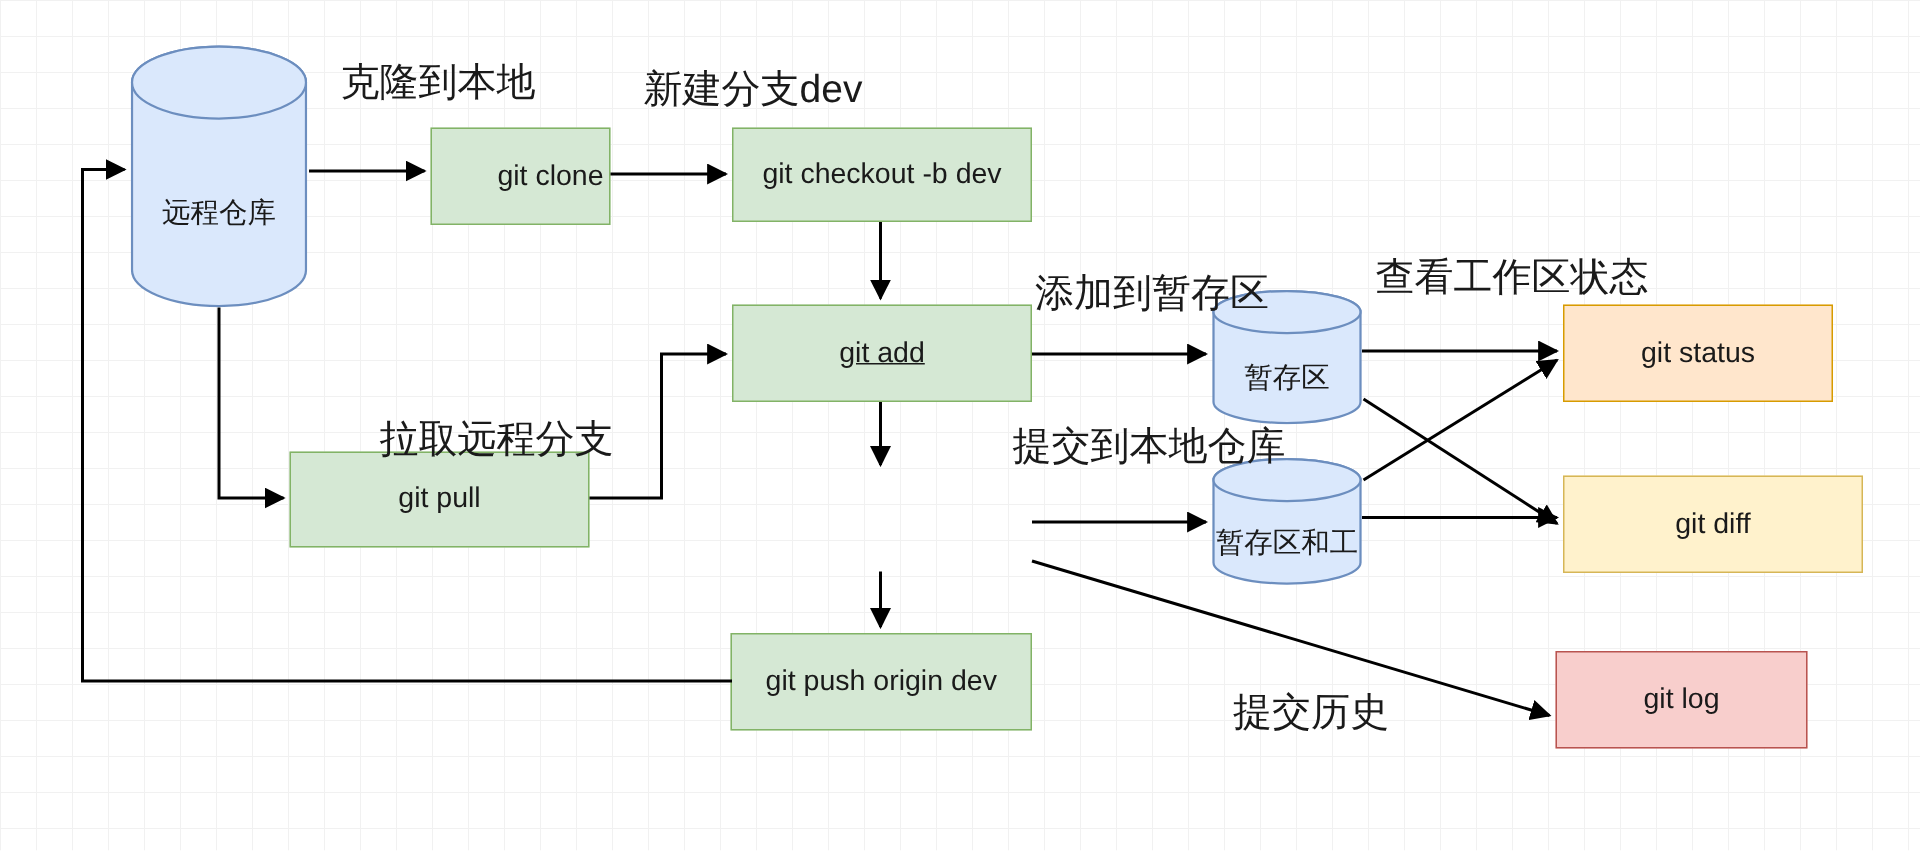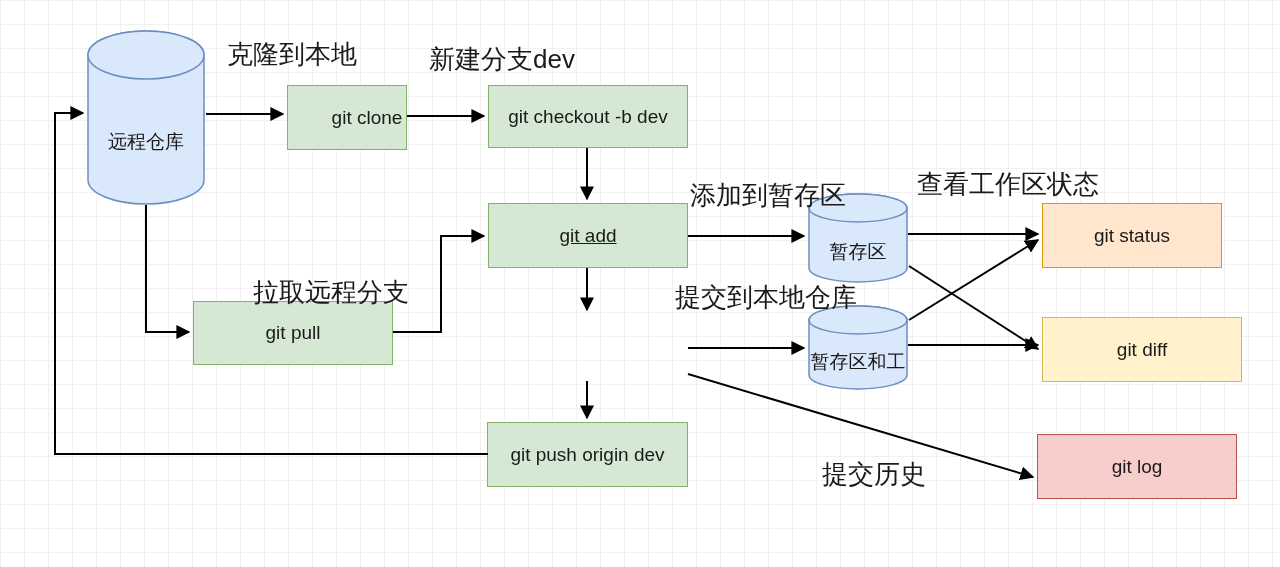--- a/index.html
+++ b/index.html
@@ -136,21 +136,21 @@
   </div>
   <div class="node green" style="left:487px; top:422px; width:201px; height:65px;">
     <span>git push origin dev</span>
   </div>
   <div class="node orange" style="left:1042px; top:203px; width:180px; height:65px;">
     <span>git status</span>
   </div>
   <div class="node yellow" style="left:1042px; top:317px; width:200px; height:65px;">
     <span>git diff</span>
   </div>
-  <div class="node red" style="left:1037px; top:434px; width:200px; height:65px;">
+  <div class="node red" style="left:1037px; top:434px; width:168px; height:65px;">
     <span>git log</span>
   </div>
 
   <div class="anno" style="left:227px; top:37px;">克隆到本地</div>
   <div class="anno" style="left:429px; top:42px;">新建分支dev</div>
   <div class="anno" style="left:253px; top:254px;margin-top:21px;">拉取远程分支</div>
   <div class="anno" style="left:690px; top:178px;">添加到暂存区</div>
   <div class="anno" style="left:675px; top:280px;">提交到本地仓库</div>
   <div class="anno" style="left:917px; top:167px;">查看工作区状态</div>
   <div class="anno" style="left:822px; top:457px;">提交历史</div>

